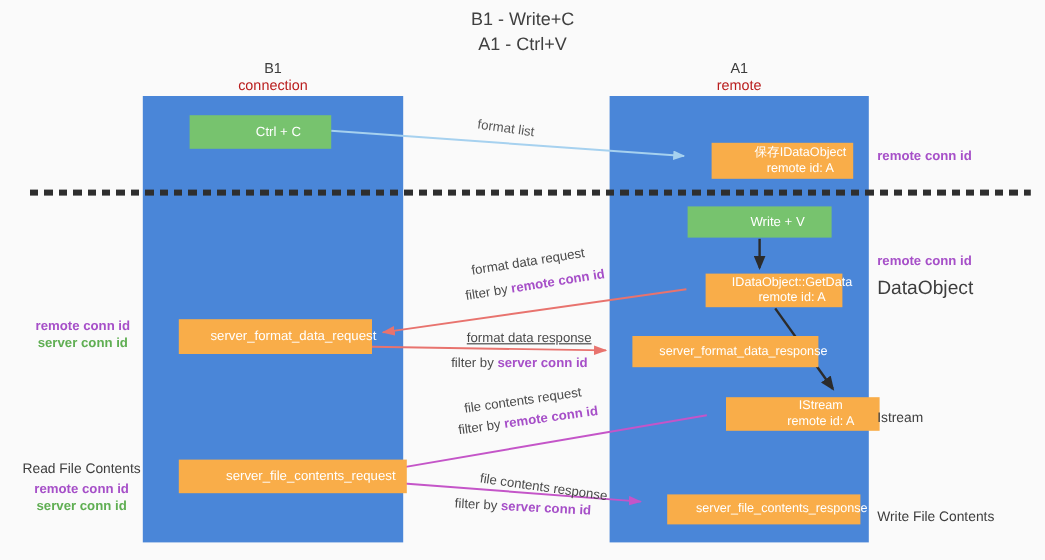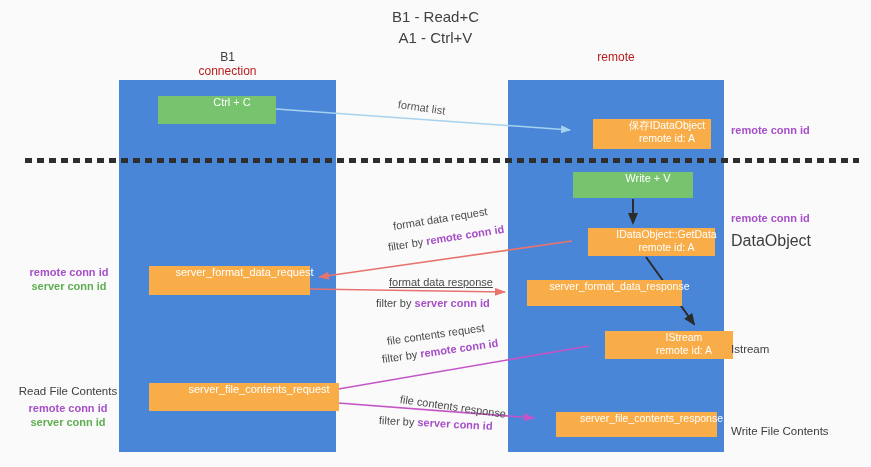--- a/index.html
+++ b/index.html
@@ -19,47 +19,48 @@
   
   .lane{top:80px;height:372px;background:var(--lane_blue,#4a86d8);z-index:1;}
   .lane-left{left:119px;width:217px;}
   .lane-right{left:508px;width:216px;}
   
   .divider{left:25px;top:158px;width:834px;height:5px;z-index:3;
     background:repeating-linear-gradient(90deg,var(--divider,#2e2e2e) 0 7px,transparent 7px 12px);}
   
   svg.arrows{left:0;top:0;z-index:4;pointer-events:none;}
   
-  .node{z-index:5;display:flex;flex-direction:column;align-items:center;justify-content:flex-start;
+  .node{z-index:5;display:flex;flex-direction:column;align-items:center;justify-content:center;
     color:#fff;font-size:11px;line-height:13px;text-align:center;box-sizing:border-box;padding-left:30px;}
   .green{background:var(--box_green,#77c36e);}
   .orange{background:var(--box_orange,#f9ad49);}
   .sm{font-size:10.5px;margin-left:16px;}
   
   .ann{z-index:6;font-size:11px;line-height:14px;white-space:nowrap;}
   .purple{color:var(--text_purple,#a64fc8);font-weight:bold;}
   .greentxt{color:var(--text_green,#5fae52);font-weight:bold;}
   .dark{color:#3d3d3d;font-weight:normal;}
   .ctr{text-align:center;}
   
   .elabel{z-index:6;font-size:11px;color:#4a4a4a;white-space:nowrap;transform-origin:left center;}
 </style>
 </head>
 <body>
 
 <div class="abs title">
-  <div>B1 - Read+C</div>
+  <div>B1 - Write+C</div>
   <div>A1 - Ctrl+V</div>
 </div>
 
 <div class="abs lane-head" style="left:119px;width:217px;">
   <div>B1</div>
   <div class="sub">connection</div>
 </div>
 <div class="abs lane-head" style="left:508px;width:216px;">
+  <div>A1</div>
   <div class="sub">remote</div>
 </div>
 
 <div class="abs lane lane-left"></div>
 <div class="abs lane lane-right"></div>
 
 <div class="abs divider"></div>
 
 <svg class="abs arrows" width="871" height="467" viewBox="0 0 871 467">
   <defs>
@@ -91,21 +92,21 @@
 
 <div class="abs node orange sm" style="left:577px;top:119px;width:118px;height:30px;">
   <div>保存IDataObject</div>
   <div>remote id: A</div>
 </div>
 
 <div class="abs node green" style="left:573px;top:172px;width:120px;height:26px;">
   <div>Write + V</div>
 </div>
 
-<div class="abs node orange sm" style="left:572px;top:228px;width:127px;height:28px;">
+<div class="abs node orange sm" style="left:572px;top:228px;width:114px;height:28px;">
   <div>IDataObject::GetData</div>
   <div>remote id: A</div>
 </div>
 
 <div class="abs node orange" style="left:149px;top:266px;width:161px;height:29px;">
   <div>server_format_data_request</div>
 </div>
 
 <div class="abs node orange sm" style="left:511px;top:280px;width:155px;height:26px;">
   <div>server_format_data_response</div>

